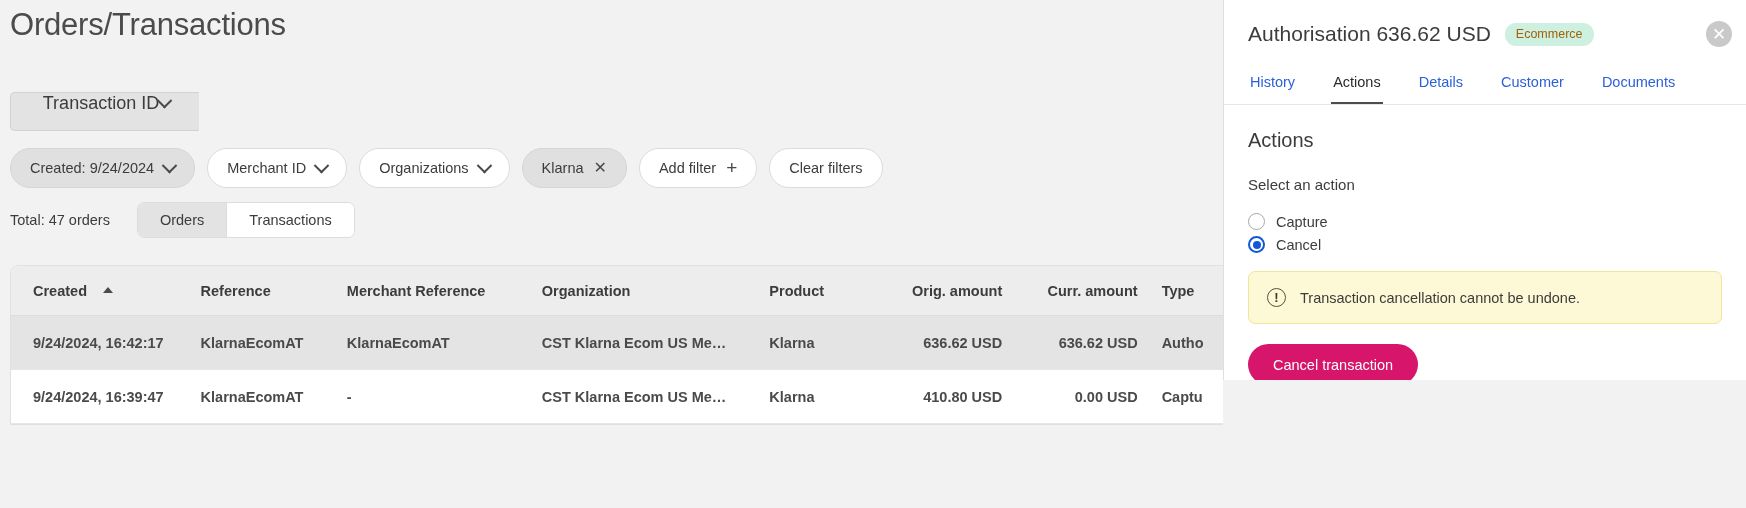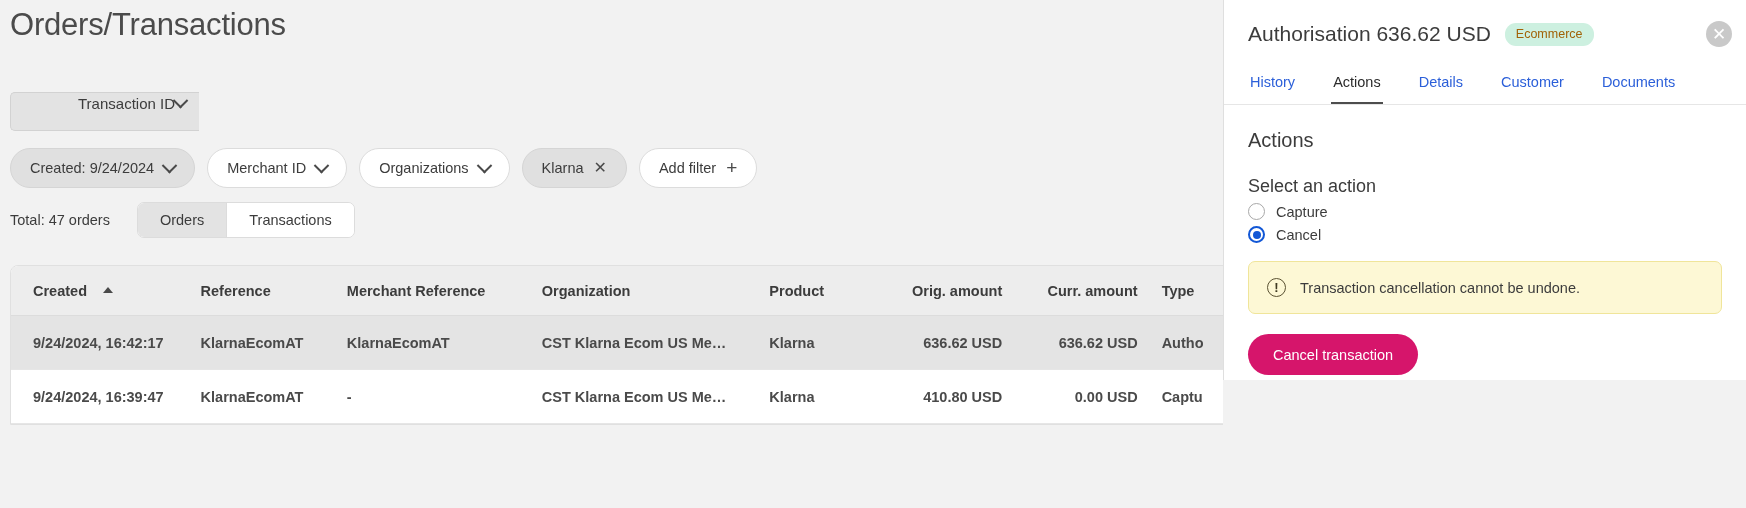--- a/index.html
+++ b/index.html
@@ -37,23 +37,23 @@
     align-items: stretch;
     height: 39px;
   }
   .search-select {
     width: 189px; height: 39px;
     background: #e3e3e3;
     border: 1px solid #d2d2d2;
     border-right: none;
     border-radius: 5px 0 0 5px;
     display: flex; align-items: center;
-    justify-content: flex-end;
+    justify-content: center;
     padding: 0 13px 16px 16px;
-    font-size: 15px;
+    font-size: 18px;
     color: #3c3c3c;
     cursor: pointer;
   }
   .search-input-wrap {
     width: 920px; height: 39px;
     background: #ffffff;
     border: 1px solid #d2d2d2;
     border-radius: 0 5px 5px 0;
     display: flex; align-items: center;
     padding: 0 14px;
@@ -248,23 +248,23 @@
   }
 
   .panel-body { padding: 24px 24px 0 24px; }
   .section-title {
     font-size: 20px;
     font-weight: 400;
     color: #3c3c3c;
     margin-bottom: 24px;
   }
   .field-label {
-    font-size: 18px;
-    color: #3c3c3c;
-    margin-bottom: 6px;
+    font-size: 15px;
+    color: #3c3c3c;
+    margin-bottom: 20px;
   }
   .radio-row {
     display: flex; align-items: center;
     gap: 11px;
     margin-bottom: 6px;
     cursor: pointer;
   }
   .radio {
     width: 17px; height: 17px;
     border-radius: 50%;
@@ -357,20 +357,23 @@
       <div class="chip active">
         <span>Klarna</span>
         <span class="xmark">✕</span>
       </div>
 
       <div class="chip">
         <span>Add filter</span>
         <span class="plus">+</span>
       </div>
 
+      <div class="chip">
+        <span>Clear filters</span>
+      </div>
     </div>
 
     <div class="totals-row">
       <div class="total-label">Total: 47 orders</div>
       <div class="segmented">
         <div class="seg active">Orders</div>
         <div class="seg">Transactions</div>
       </div>
     </div>
 

